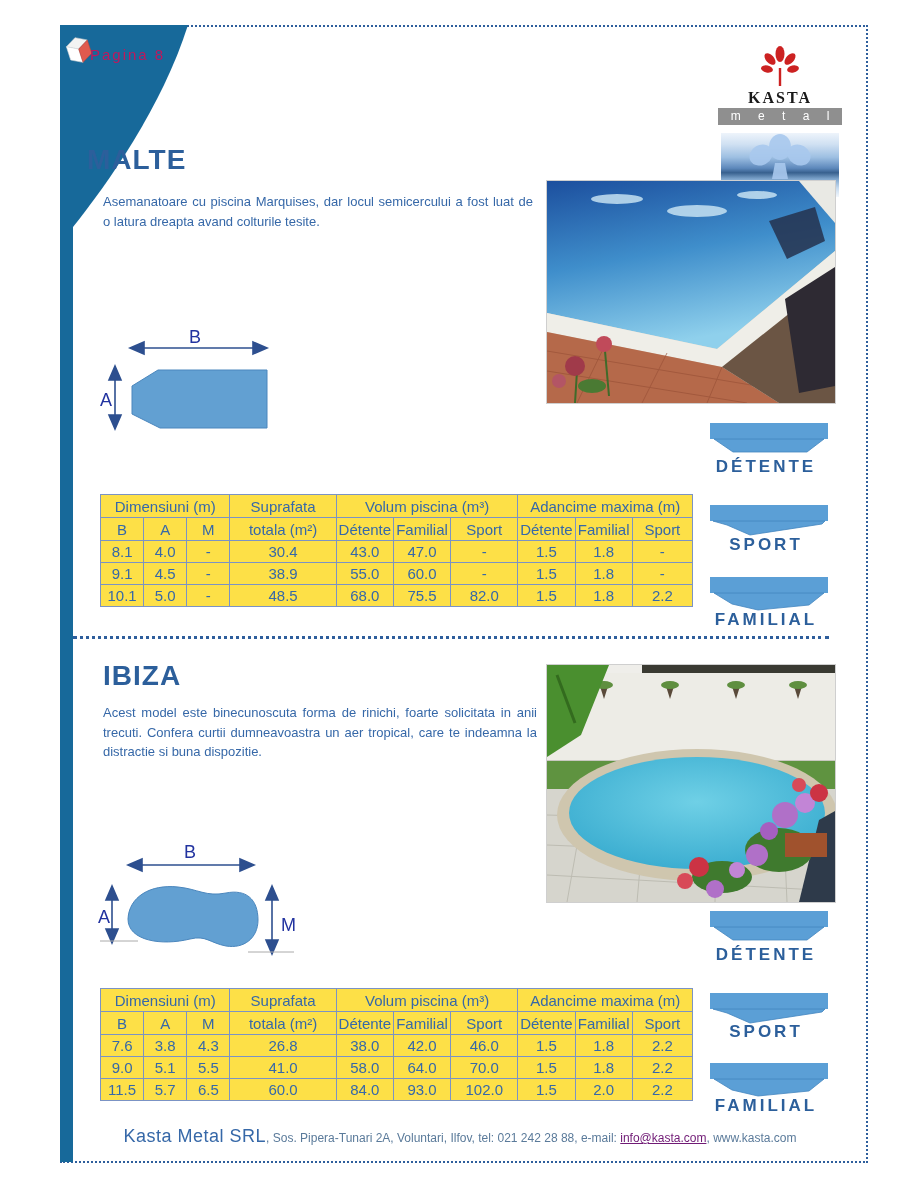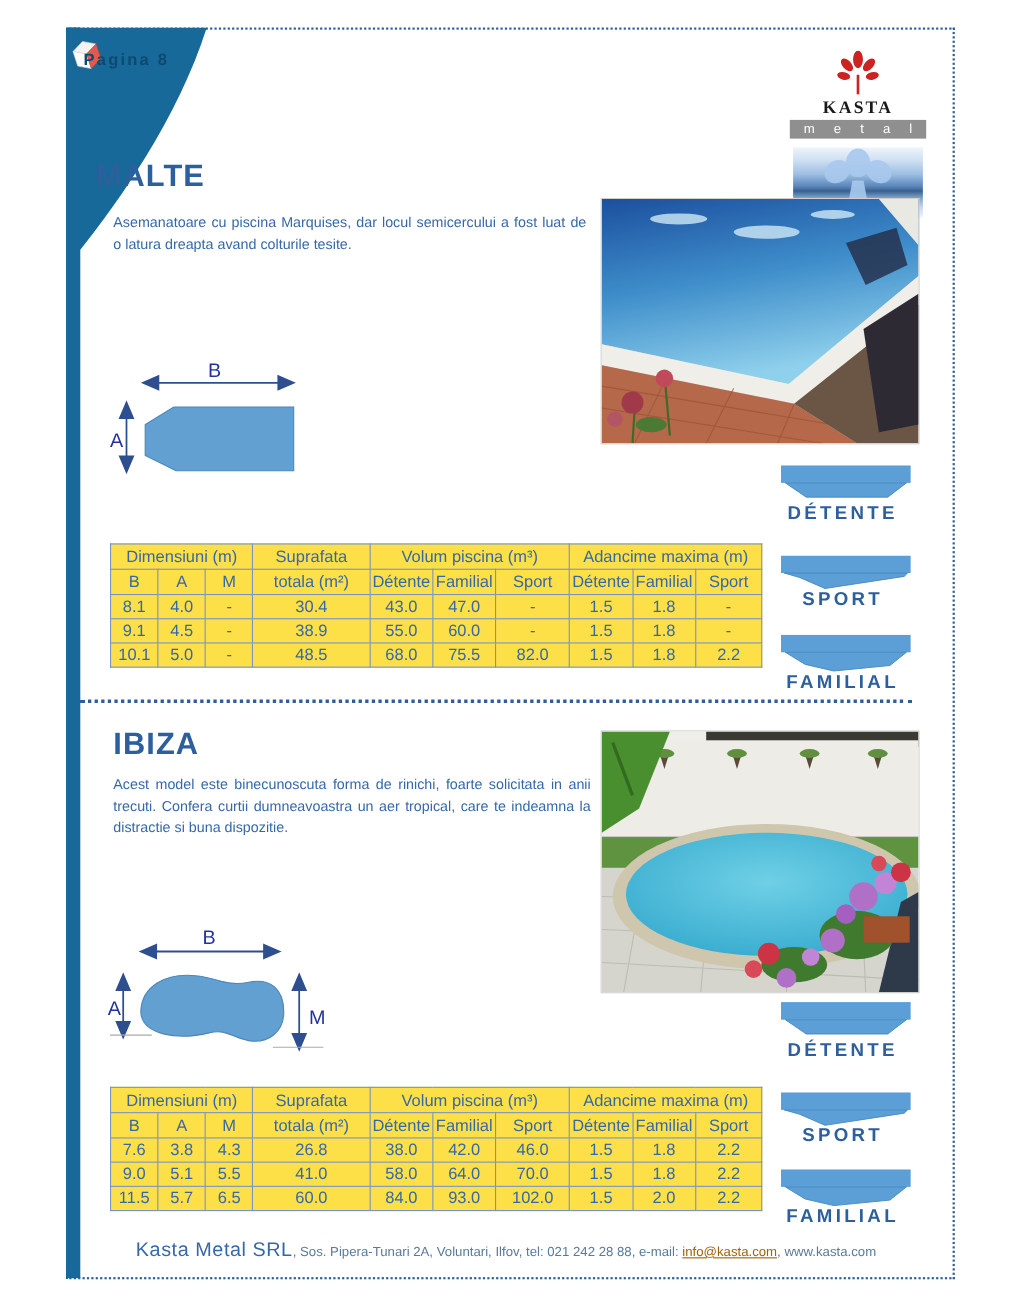--- a/index.html
+++ b/index.html
@@ -7,21 +7,21 @@
         font-family:"Liberation Sans",sans-serif;}
   .abs{position:absolute;}
 
   
   .frame-top{left:60px;top:25px;width:808px;height:0;border-top:2px dotted #2e5e9c;}
   .frame-right{left:866px;top:25px;width:0;height:1138px;border-left:2px dotted #2e5e9c;}
   .frame-bottom{left:60px;top:1161px;width:808px;height:0;border-top:2px dotted #2e5e9c;}
   .left-bar{left:60px;top:25px;width:13px;height:1137px;background:#17699a;}
   .corner{left:60px;top:25px;}
 
-  .pagina{left:76px;top:46px;color:#0c4a6e;font-size:15px;font-weight:bold;letter-spacing:2px;}
+  .pagina{left:90px;top:46px;color:#be185d;font-size:15px;font-weight:normal;letter-spacing:2px;}
   .cube{left:64px;top:34px;}
 
   
   .logo{left:700px;top:46px;width:160px;text-align:center;}
   .logo .brand{font-family:"Liberation Serif",serif;font-weight:bold;font-size:16px;color:#1a1a1a;letter-spacing:2px;line-height:1;}
   .logo .metal{display:inline-block;background:#8f8f8f;color:#ffffff;font-size:12px;letter-spacing:7px;padding:2px 6px 2px 13px;margin-top:2px;line-height:1.1;}
   .watermark{margin:8px auto 0;width:118px;height:64px;position:relative;
      background:linear-gradient(180deg,#eef4fb 0%,#cfe0f2 18%,#9dbfe2 38%,#5d88bb 55%,#38618f 62%,#7fa6cd 72%,#c7dbef 86%,#f2f7fc 100%);}
   .watermark svg{position:absolute;left:50%;top:0;transform:translateX(-50%);}
 
@@ -53,21 +53,21 @@
   
   .profile-label{color:#2c5f9b;font-weight:bold;font-size:17px;letter-spacing:3px;width:132px;text-align:center;}
   .p-icon{left:710px;width:118px;}
 
   
   .separator{left:73px;top:636px;width:756px;height:0;border-top:3px dotted #2e5e9c;}
 
   
   .footer{left:90px;top:1126px;width:740px;text-align:center;white-space:nowrap;color:#5a7a9a;font-size:12px;}
   .footer .company{color:#3668a8;font-size:18px;letter-spacing:0.5px;}
-  .footer a{color:#a16207;text-decoration:underline;}
+  .footer a{color:#701a75;text-decoration:underline;}
 </style>
 </head>
 <body>
 
 <div class="page">
 
   <div class="abs frame-top"></div>
   <div class="abs frame-right"></div>
   <div class="abs frame-bottom"></div>
   <div class="abs left-bar"></div>

